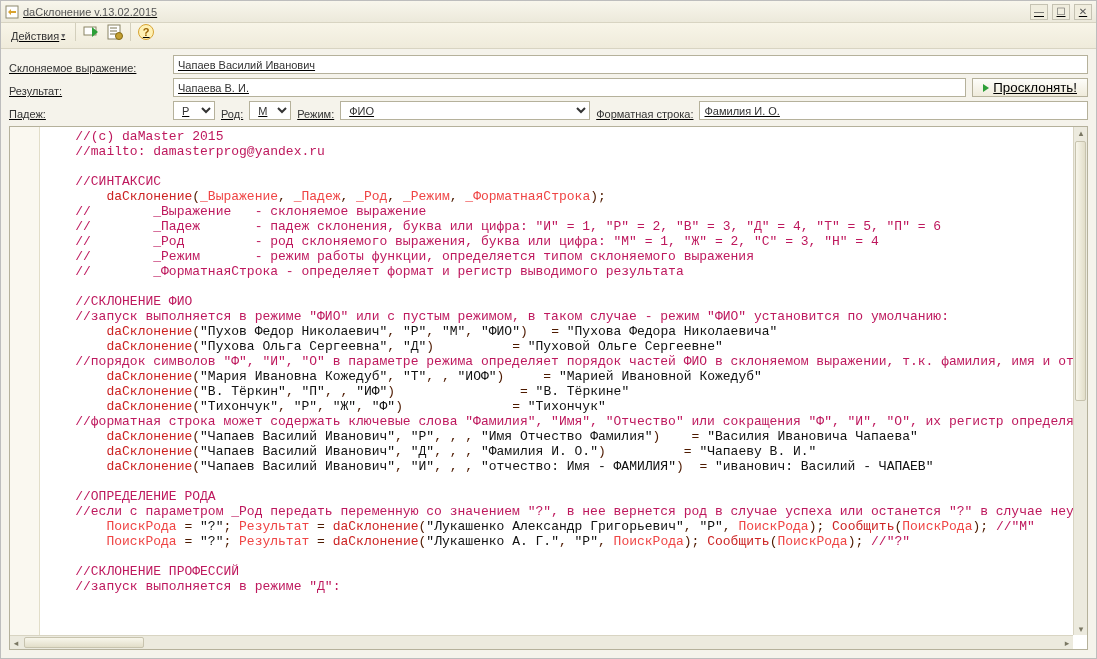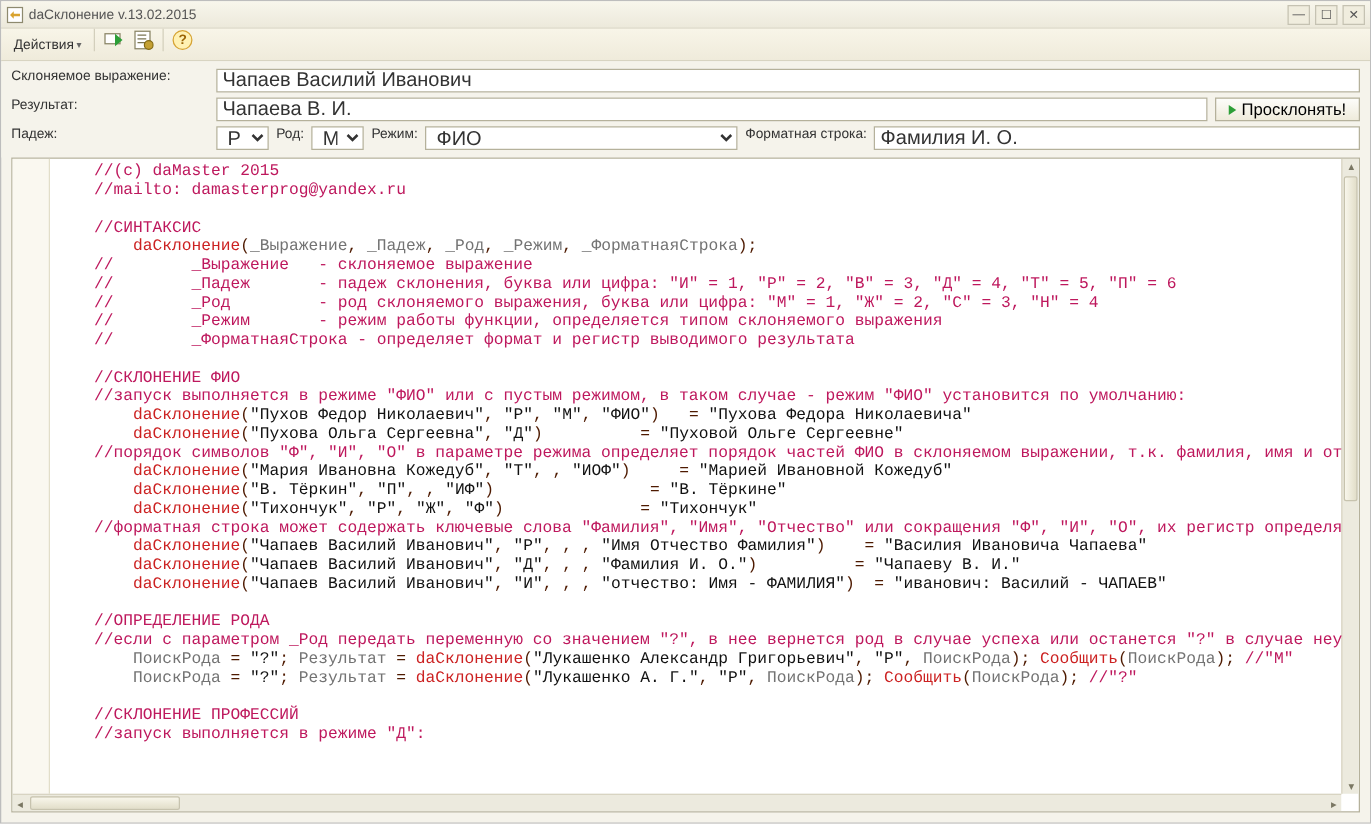--- a/index.html
+++ b/index.html
@@ -1,50 +1,50 @@
 <!DOCTYPE html>
 <html><head>
 <meta charset="utf-8">
 <style>
   * { box-sizing: border-box; margin: 0; padding: 0; }
   body { font-family: "Tahoma", "Arial", sans-serif; font-size: 11px; background: #f5f3eb; width: 1097px; height: 659px; overflow: hidden; }
-  .window { width: 1097px; height: 659px; border: 1px solid #bdbdbd; display: flex; flex-direction: column; }
+  .window { width: 1097px; height: 659px; border: 1px solid #bdbdbd; display: flex; flex-direction: column; text-decoration: underline; }
   .titlebar { height: 22px; background: linear-gradient(#f8f6ec,#ece9db); display: flex; align-items: center; padding: 0 4px; border-bottom: 1px solid #d8d4c2; }
   .titlebar .tb-icon { width: 14px; height: 14px; margin-right: 4px; display:inline-block; }
   .titlebar .tb-title { flex: 1; color: #555; font-size: 11px; }
   .win-controls { display: flex; gap: 4px; }
   .win-btn { width: 18px; height: 16px; border: 1px solid #c5c2b2; background: #f0edde; display: flex; align-items: center; justify-content: center; font-size: 10px; color: #555; cursor: pointer; }
   .toolbar { height: 26px; background: linear-gradient(#f8f5e8,#efebdb); border-bottom: 1px solid #d8d4c2; display: flex; padding: 0 6px; gap: 6px; }
   .menu-item { color: #333; padding: 2px 4px; cursor: pointer; display: flex; align-items: center; gap: 2px; }
   .toolbar-sep { width:1px; height:18px; background:#d3cfbc; }
   .tool-icon { width: 18px; height: 18px; border: 1px solid transparent; display: inline-flex; align-items: center; justify-content: center; cursor: pointer; }
   .help-icon { width:16px; height:16px; border-radius:50%; border:1px solid #d6a334; background:#fff1b3; display:flex;align-items:center;justify-content:center;color:#9b6304;font-weight:bold; }
   .form { padding: 6px 8px 2px 8px; background: #f5f3eb; }
-  .row { display: flex; align-items: flex-start; margin-bottom: 4px; gap: 6px; }
+  .row { display: flex; align-items: flex-end; margin-bottom: 4px; gap: 6px; }
   .lbl { color: #333; white-space: nowrap; }
   .lbl-col1 { width: 158px; display:inline-block;}
-  input.text, select { height: 19px; border: 1px solid #b5b19b; background: #fff; padding: 0 4px; font-family: inherit; font-size: 16px; color: #333; }
+  input.text, select { height: 19px; border: 1px solid #b5b19b; background: #fff; padding: 0 4px; font-family: inherit; font-size: 11px; color: #333; }
   .small-sel { width: 42px; }
   .rezhim-sel { width: 250px; }
   .flex-fill { flex: 1; }
   .run-btn { height: 19px; border: 1px solid #b5b19b; background: linear-gradient(#fdfdfa,#efebdb); padding: 0 10px; cursor: pointer; display:flex;align-items:center;gap:4px; }
   .run-btn .tri { width:0;height:0;border-left:6px solid #2d9f38;border-top:4px solid transparent;border-bottom:4px solid transparent;}
   .editor-area { flex: 1; background: #fff; margin: 0 8px 8px 8px; border: 1px solid #b5b19b; position: relative; overflow: hidden; }
   .gutter { position:absolute; left:0;top:0;bottom:14px;width:30px;background:#faf8f0;border-right:1px solid #e2dec9; }
   .code { position:absolute; left:30px; right:14px; top:0; bottom:14px; overflow:auto; font-family:"Courier New",monospace; font-size:13px; line-height:15px; white-space:pre; padding: 2px 4px; color:#222; }
   .hscroll { position:absolute;left:0;right:14px;bottom:0;height:14px;background:#eceade;border-top:1px solid #d8d4c2; }
   .vscroll { position:absolute;right:0;top:0;bottom:14px;width:14px;background:#eceade;border-left:1px solid #d8d4c2; }
   .hthumb { position:absolute;left:14px;top:1px;width:120px;height:11px;background:linear-gradient(#f8f6eb,#e2dec9);border:1px solid #c7c3ae;border-radius:2px;}
   .vthumb { position:absolute;top:14px;left:1px;width:11px;height:260px;background:linear-gradient(90deg,#f8f6eb,#e2dec9);border:1px solid #c7c3ae;border-radius:2px;}
   .sarrow { position:absolute;width:12px;height:12px;display:flex;align-items:center;justify-content:center;color:#7a7763;font-size:9px;}
   .t-green { color: #be185d; }
   .t-red   { color: #cc2222; }
   .t-brown { color: #4e1a00; }
   .t-black { color: #111; }
-  .t-blue  { color: #737373; }
+  .t-blue  { color: #ef4444; }
   svg { display:block; }
 </style>
 </head>
 <body>
 
 <div class="window">
 
   <div class="titlebar">
     <span class="tb-icon">
       <svg width="14" height="14">

